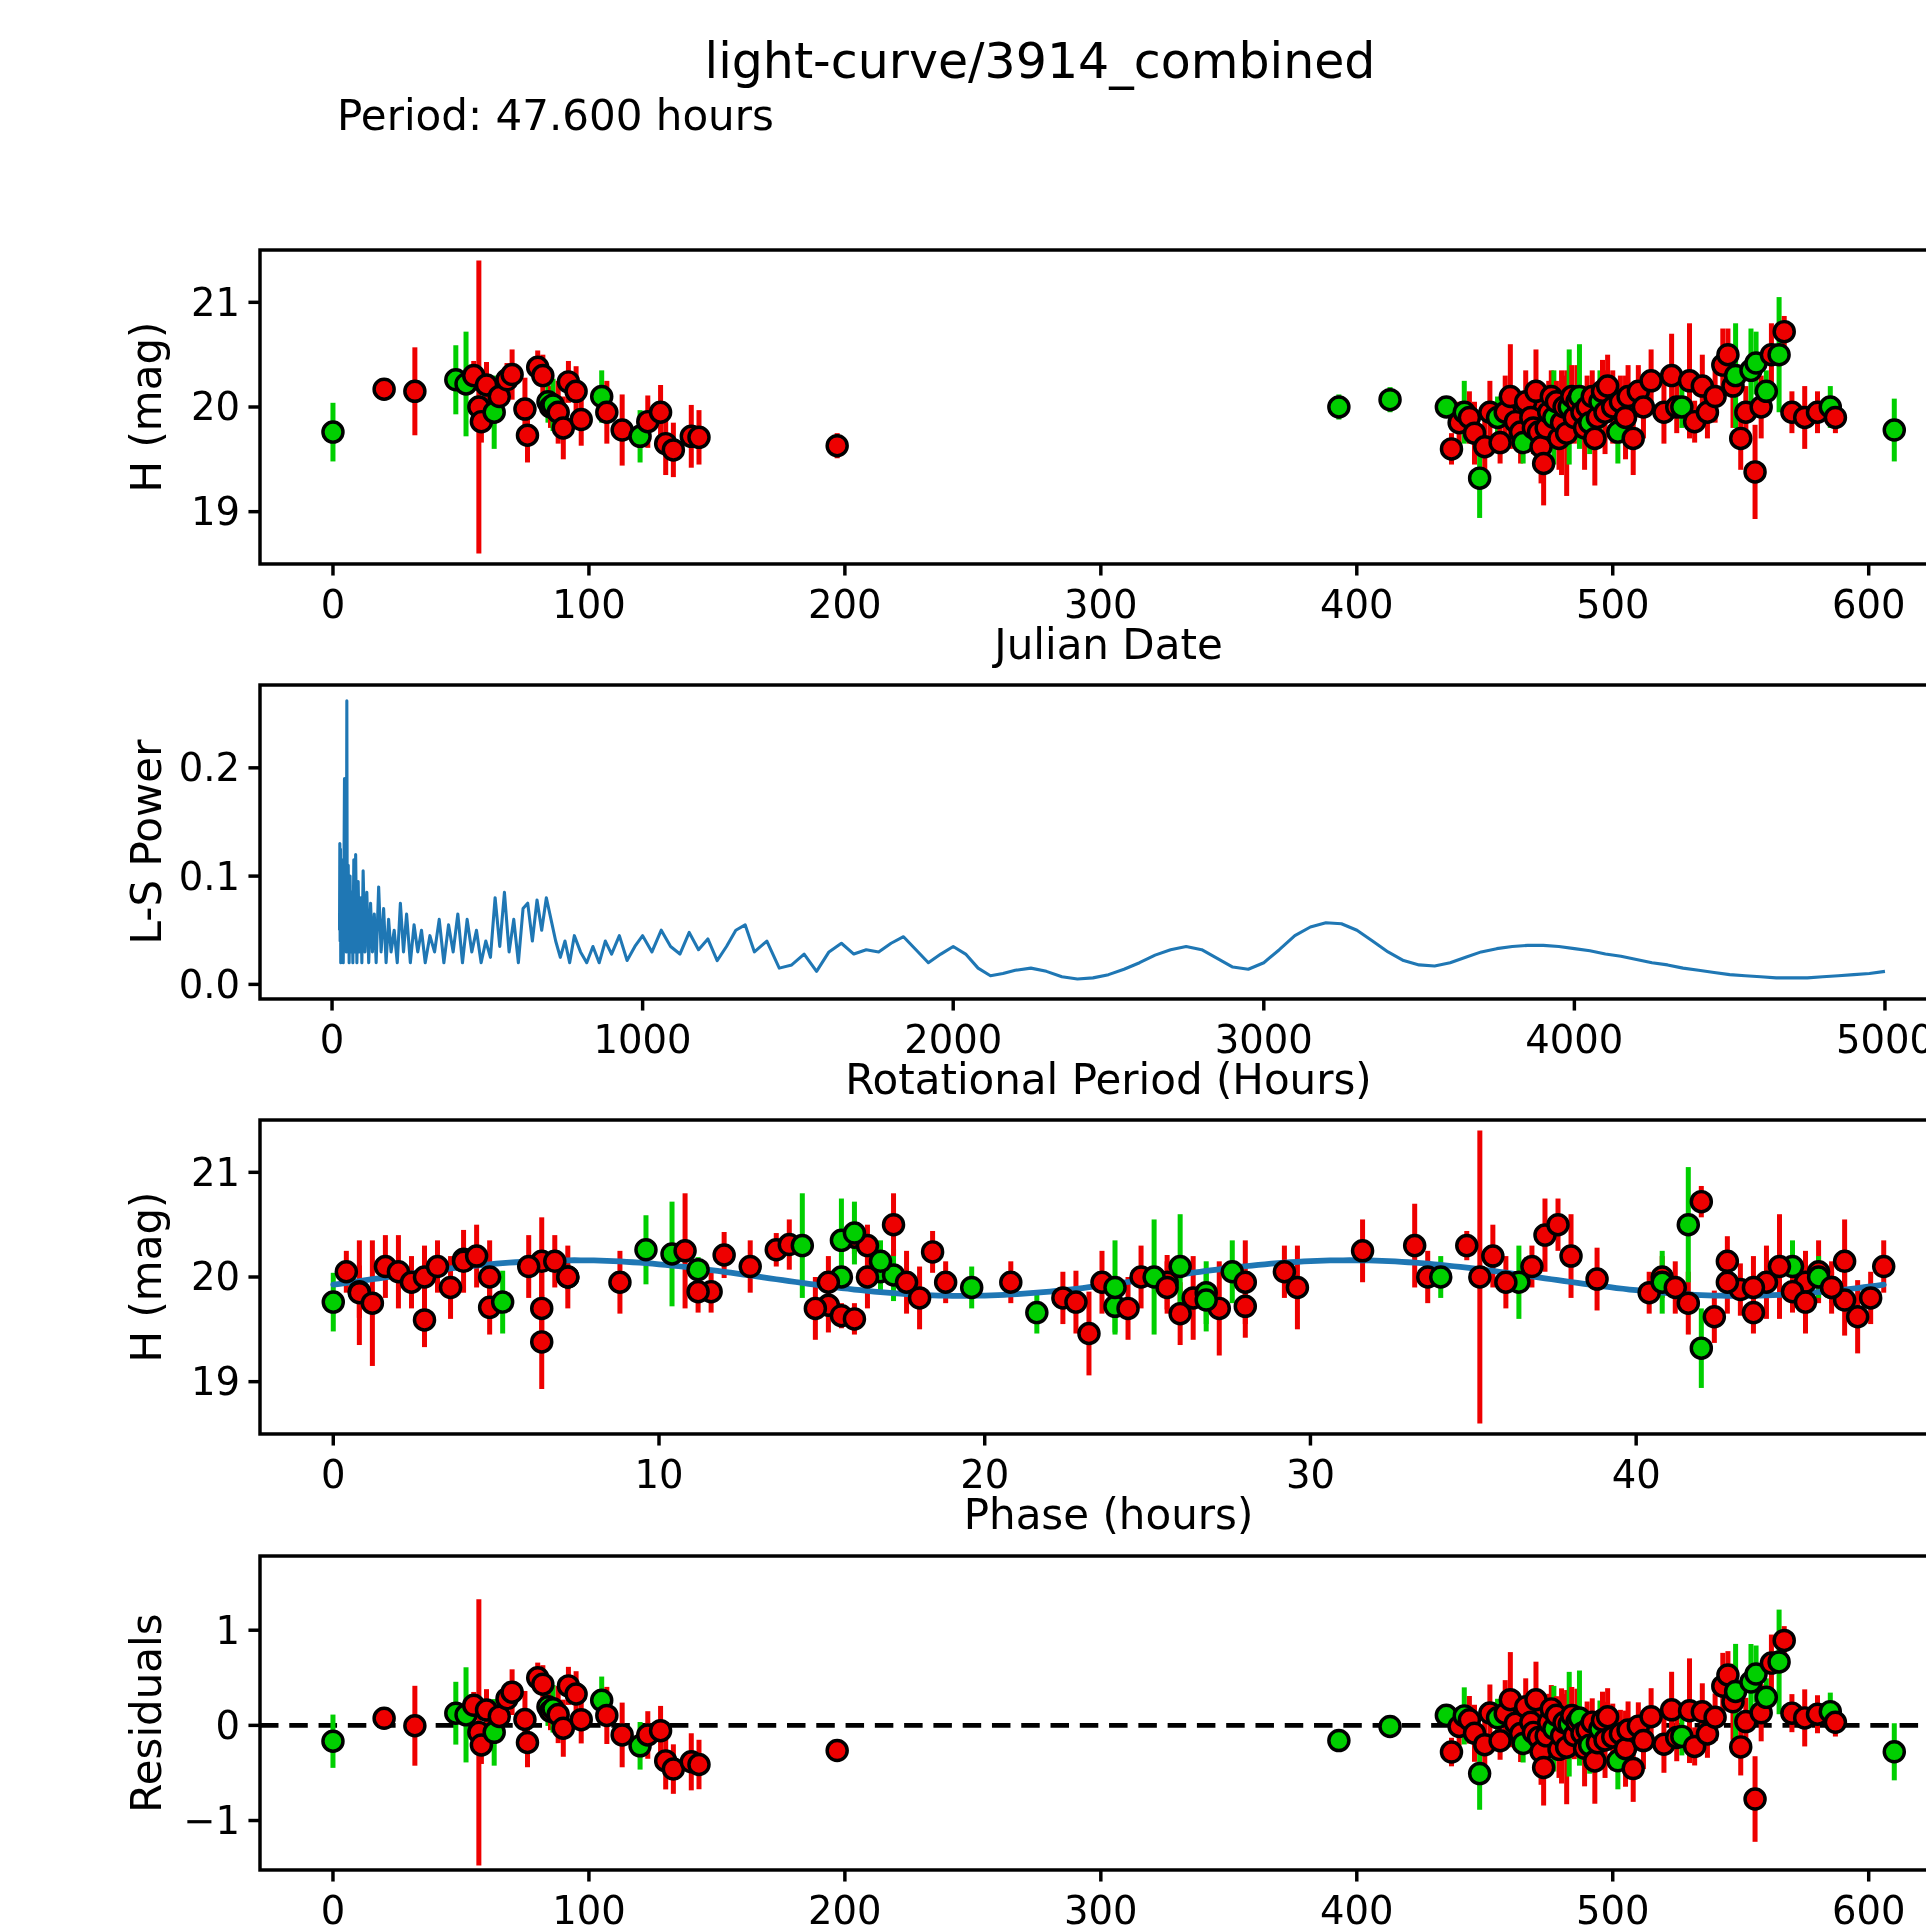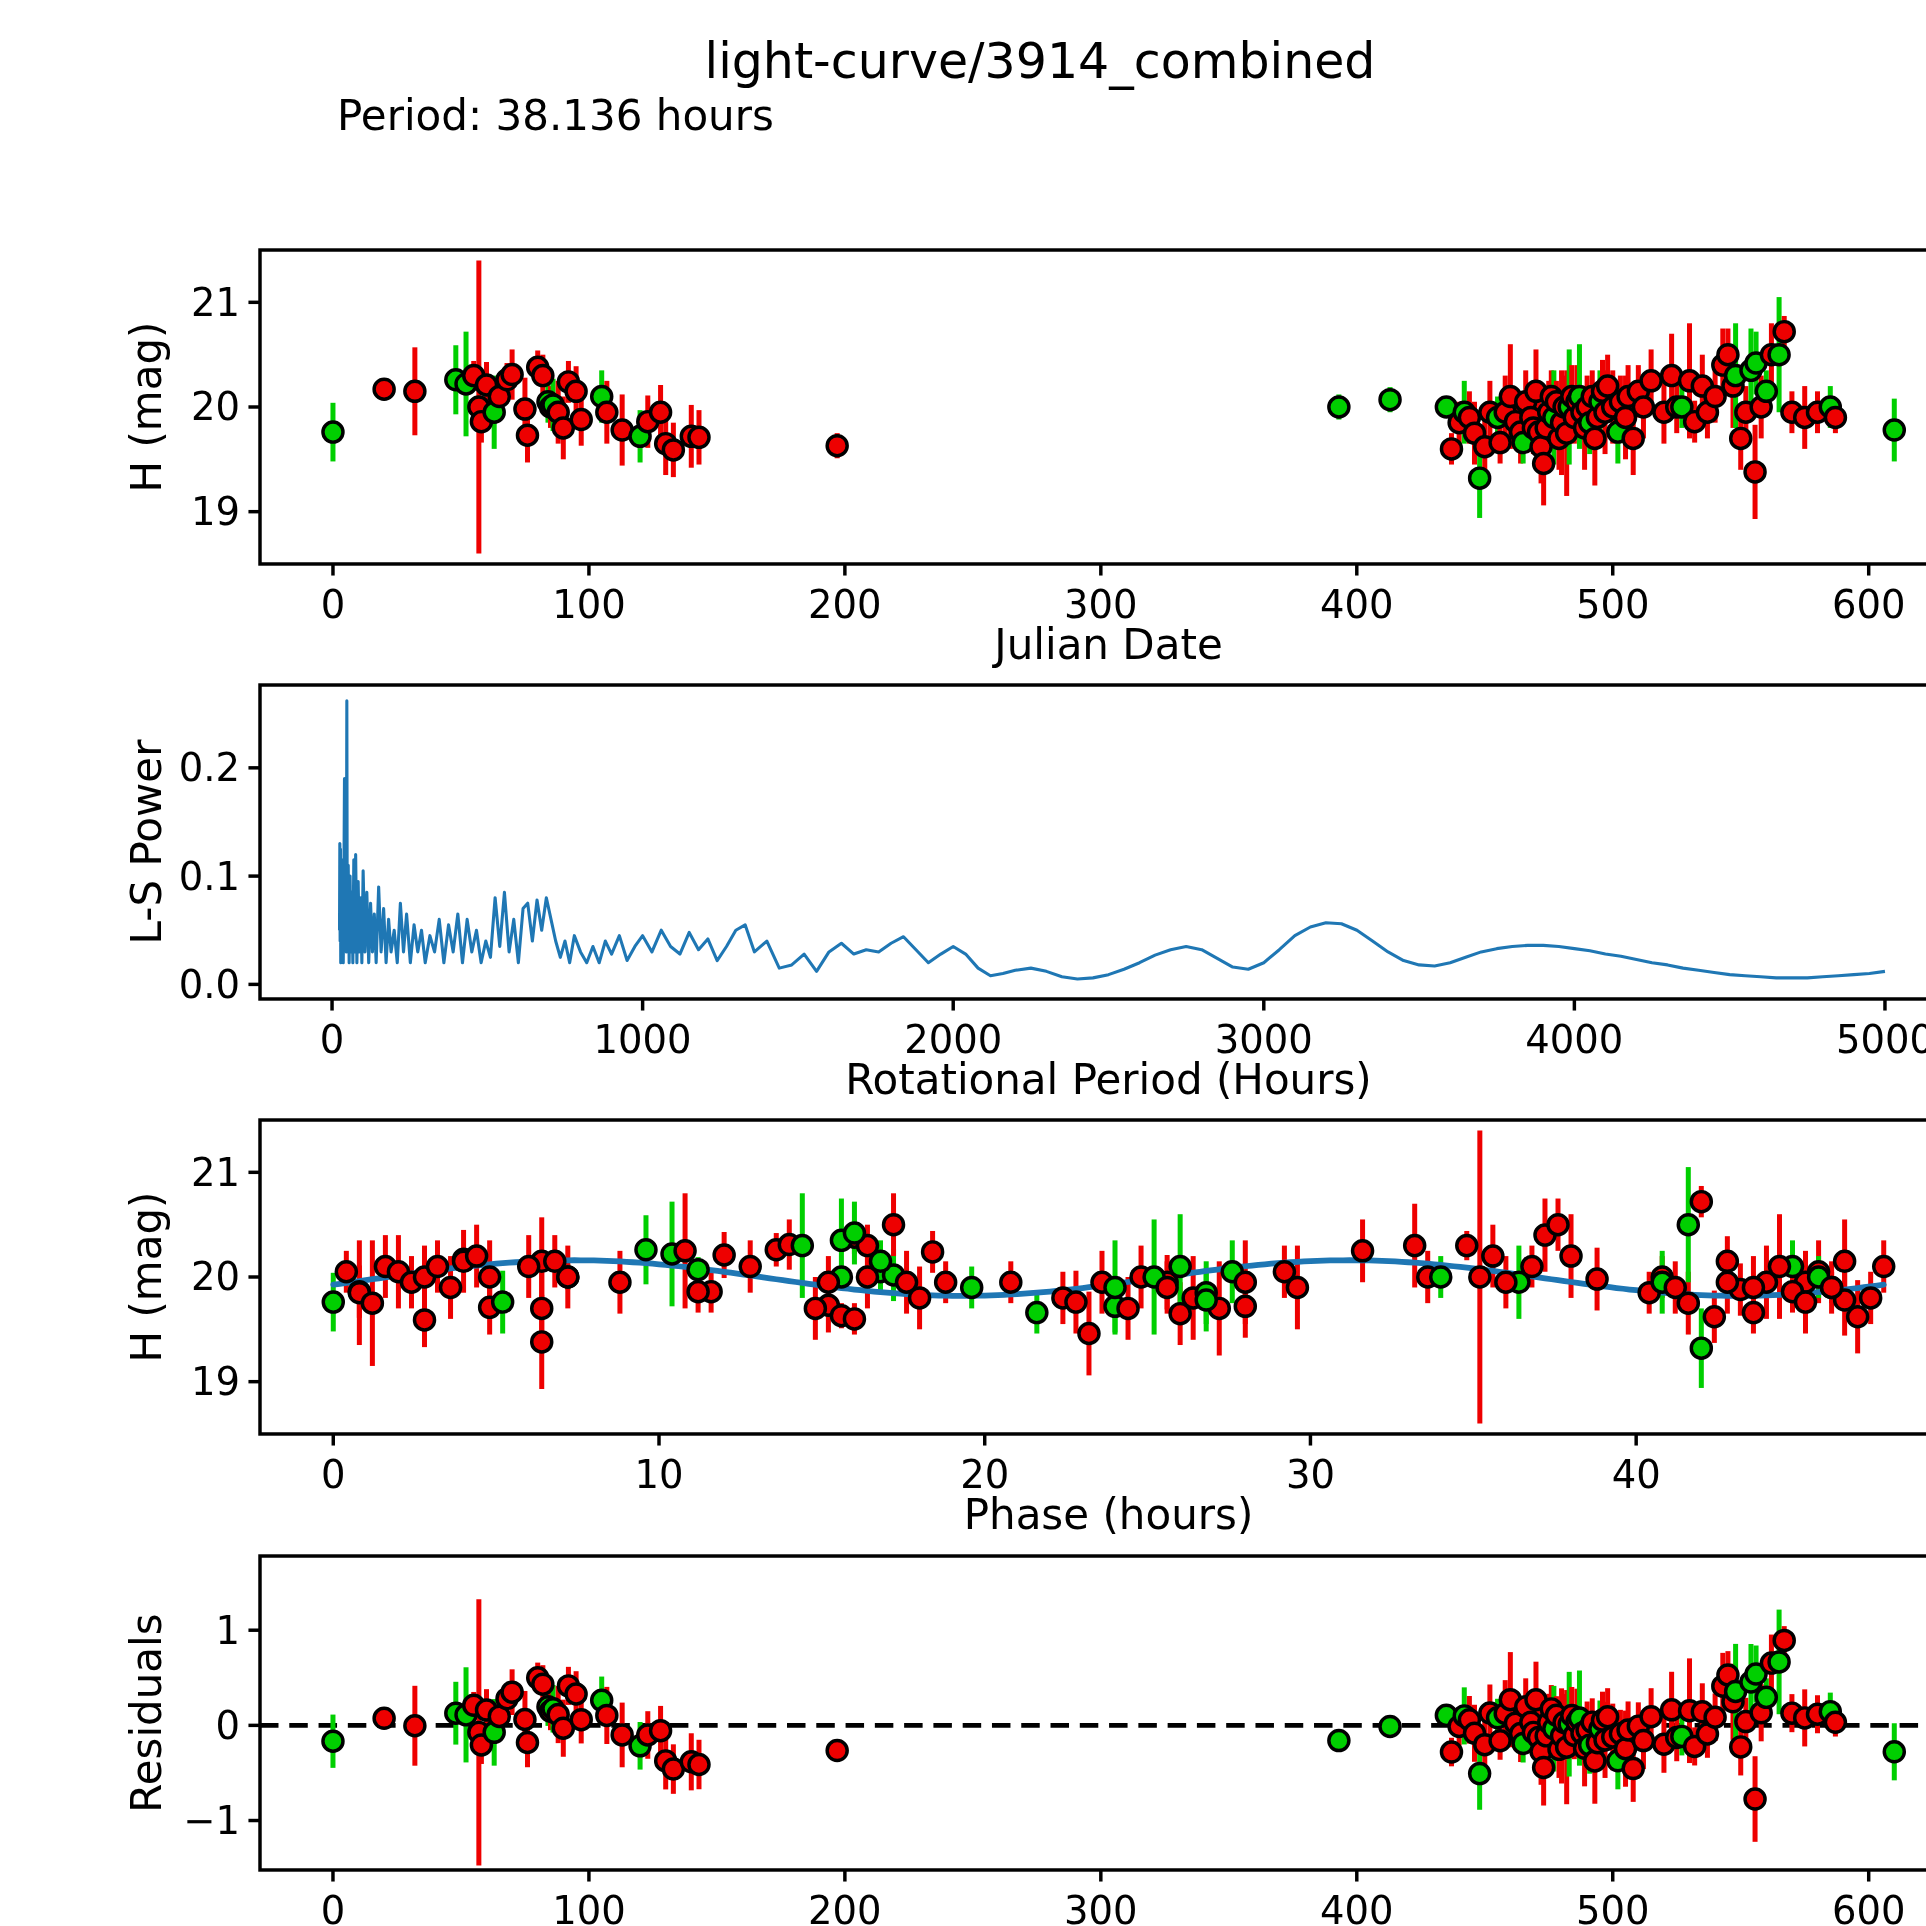--- a/index.html
+++ b/index.html
@@ -15,21 +15,21 @@
   svg.plot{position:absolute;left:0;top:0;overflow:visible;display:block;}
   .xlabel{position:absolute;left:0;top:370px;width:1697px;text-align:center;font-size:42px;white-space:nowrap;}
   .ylabel{position:absolute;left:-114px;top:157px;transform:translate(-50%,-50%) rotate(-90deg);font-size:42px;white-space:nowrap;}
   .tick{font-family:"DejaVu Sans","Liberation Sans",sans-serif;font-size:100px;fill:#000;}
 </style>
 </head>
 <body>
 
 <div class="fig">
   <div class="title">light-curve/3914_combined</div>
-  <div class="subtitle">Period: 38.136 hours</div>
+  <div class="subtitle">Period: 47.600 hours</div>
 
   <div class="panel p1">
     <svg class="plot" width="1697" height="314" viewBox="0 0 4405 815">
         <line x1="189.4" y1="815" x2="189.4" y2="845" stroke="#000000" stroke-width="9"></line>
         <text class="tick" x="189.4" y="955" text-anchor="middle">0</text>
         <line x1="853.8" y1="815" x2="853.8" y2="845" stroke="#000000" stroke-width="9"></line>
         <text class="tick" x="853.8" y="955" text-anchor="middle">100</text>
         <line x1="1518.2" y1="815" x2="1518.2" y2="845" stroke="#000000" stroke-width="9"></line>
         <text class="tick" x="1518.2" y="955" text-anchor="middle">200</text>
         <line x1="2182.6" y1="815" x2="2182.6" y2="845" stroke="#000000" stroke-width="9"></line>

